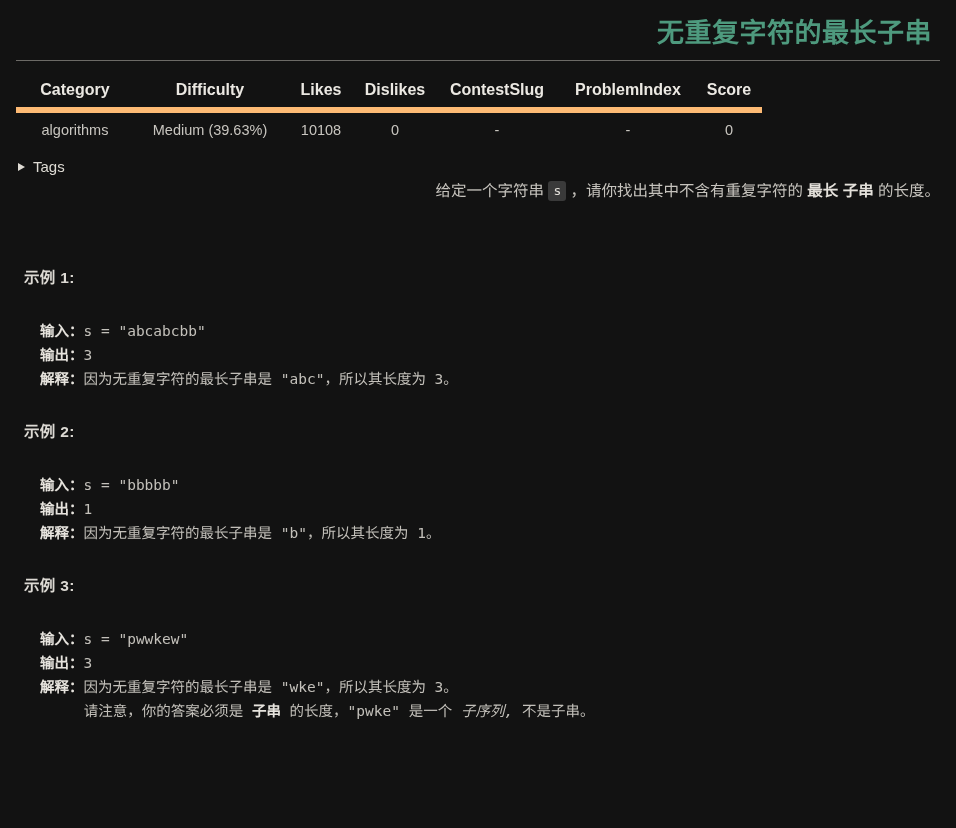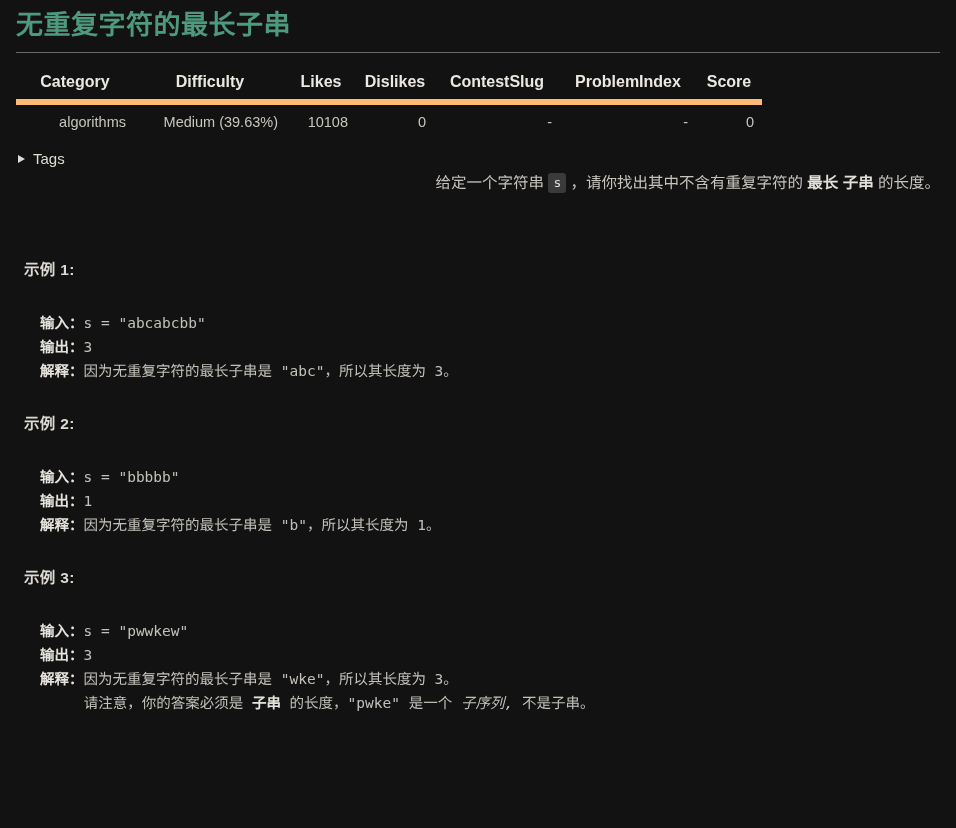--- a/index.html
+++ b/index.html
@@ -23,23 +23,24 @@
     padding: 0 16px;
     position: relative;
   }
 
   
   .title {
     font-size: 27px;
     line-height: 34px;
     font-weight: bold;
     color: #4e9a7e;
-    margin: 0;
+    margin: 8px;
     padding: 8px 0 0 0;
     letter-spacing: 0.5px;
+    text-align: right;
   }
   .title-rule {
     height: 0;
     border: none;
     border-top: 1px solid #6c6a66;
     margin: 10px 0 0 0;
     width: 924px;
   }
 
   
@@ -55,21 +56,21 @@
     color: #ebe8e2;
     padding: 6px 8px 8px 8px;
     text-align: center;
     border-bottom: 6px solid #fdba74;
     white-space: nowrap;
   }
   .meta-table td {
     font-size: 14.5px;
     color: #c8c5bf;
     padding: 9px 8px 8px 8px;
-    text-align: right;
+    text-align: center;
     white-space: nowrap;
   }
   .col-category   { width: 118px; }
   .col-difficulty { width: 152px; }
   .col-likes      { width: 70px;  }
   .col-dislikes   { width: 78px;  }
   .col-contest    { width: 126px; }
   .col-index      { width: 136px; }
   .col-score      { width: 66px;  }
 

